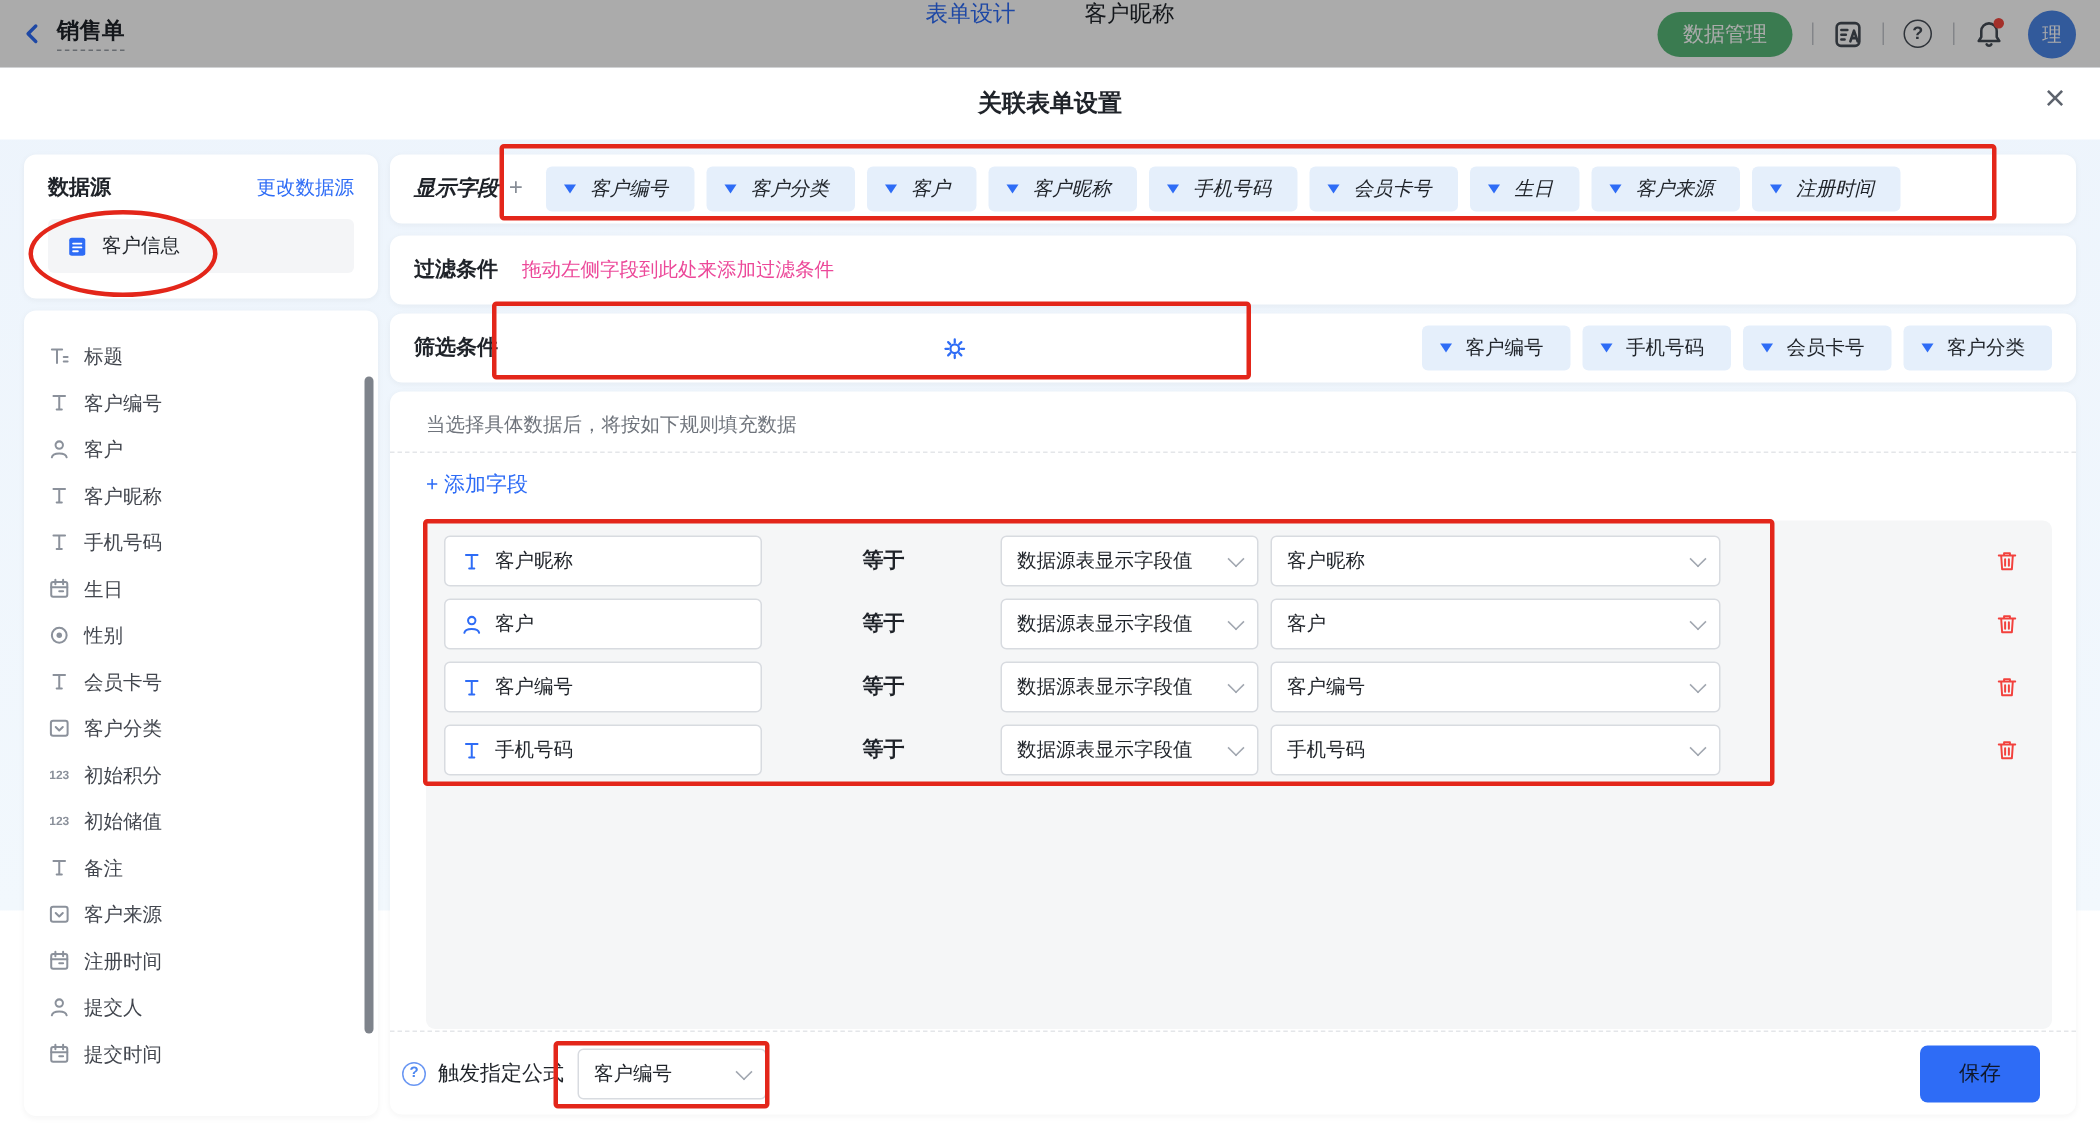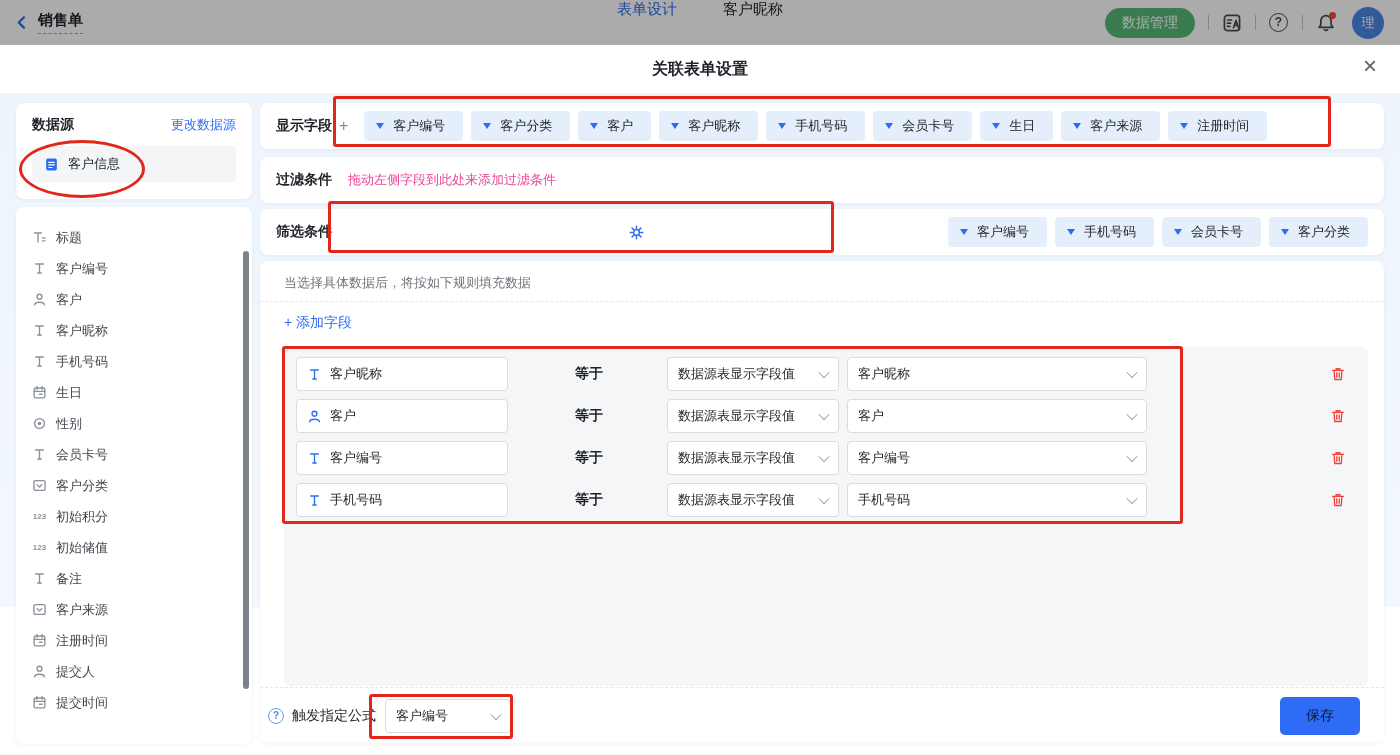--- a/index.html
+++ b/index.html
@@ -56,21 +56,21 @@
   .field-item .ic{color:#8b919b;}
   .ic{width:15px;height:15px;display:inline-flex;flex:none;}
   .ic svg{width:100%;height:100%;}
   .ic.num{font-size:8px;font-weight:700;align-items:center;justify-content:center;font-style:normal;}
   .scrollbar{position:absolute;right:3px;top:44px;width:6px;height:438px;background:#70757e;
              border-radius:3px;opacity:.9;cursor:pointer;}
 
   
   .rowcard{left:260px;width:1124px;height:46px;box-sizing:border-box;display:flex;
            align-items:center;padding:0 16px;}
-  .card-display{top:58px;}
+  .card-display{top:58px;font-style:italic;}
   .card-filter{top:112px;}
   .card-screen{top:164px;justify-content:space-between;}
   .rowlabel{font-size:14px;font-weight:600;white-space:nowrap;}
   .plus{color:#878d96;margin-left:7px;font-size:16px;font-weight:400;cursor:pointer;}
   .gear{color:var(--accent);margin-left:8px;cursor:pointer;}
   .tagwrap{display:flex;gap:8px;margin-left:16px;}
   .tag{height:30px;background:var(--tag_bg);border-radius:4px;display:inline-flex;align-items:center;
        padding:0 18px 0 12px;font-size:13px;gap:9px;cursor:pointer;white-space:nowrap;}
   .tri{width:0;height:0;border-left:4.5px solid transparent;border-right:4.5px solid transparent;
        border-top:6px solid var(--accent);}

